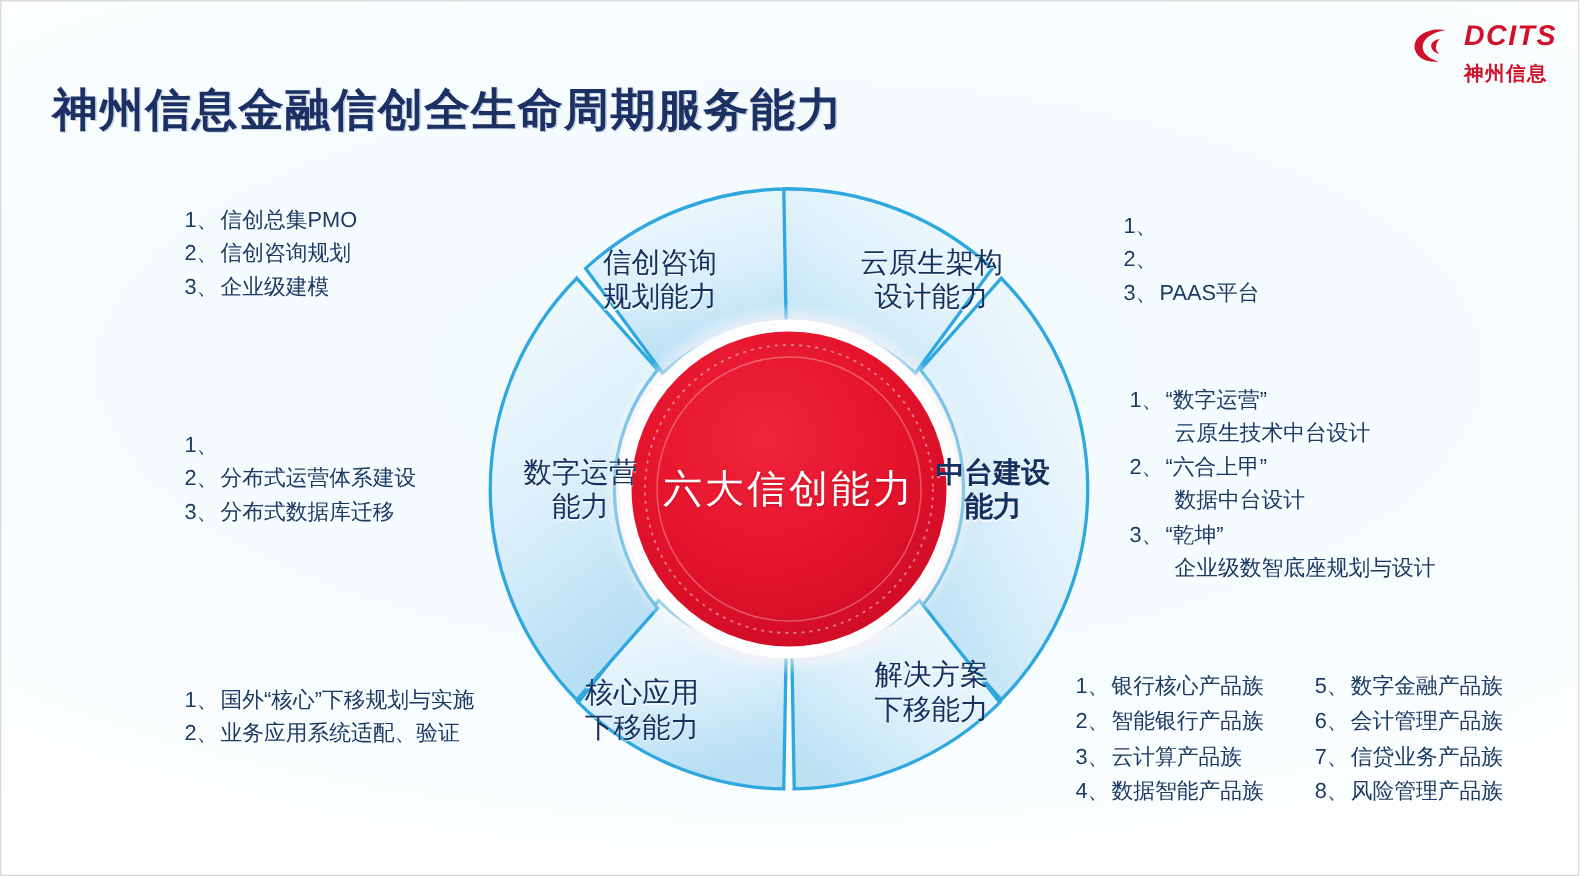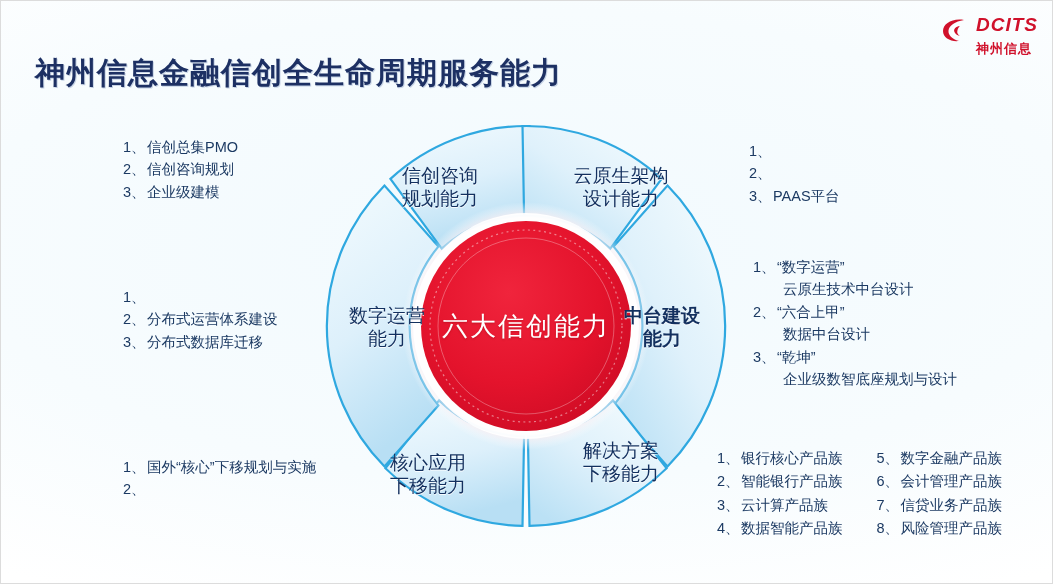--- a/index.html
+++ b/index.html
@@ -244,20 +244,21 @@
       </div>
     </div>
 
   <div class="list" style="left:122px; top:455px;">
       <div class="row">
         <span class="num">1、</span>
         <span class="txt">国外“核心”下移规划与实施</span>
       </div>
       <div class="row">
         <span class="num">2、</span>
+        <span class="txt">业务应用系统适配、验证</span>
       </div>
     </div>
 
   <div class="list" style="left:748px; top:139px;">
       <div class="row">
         <span class="num">1、</span>
       </div>
       <div class="row">
         <span class="num">2、</span>
       </div>

